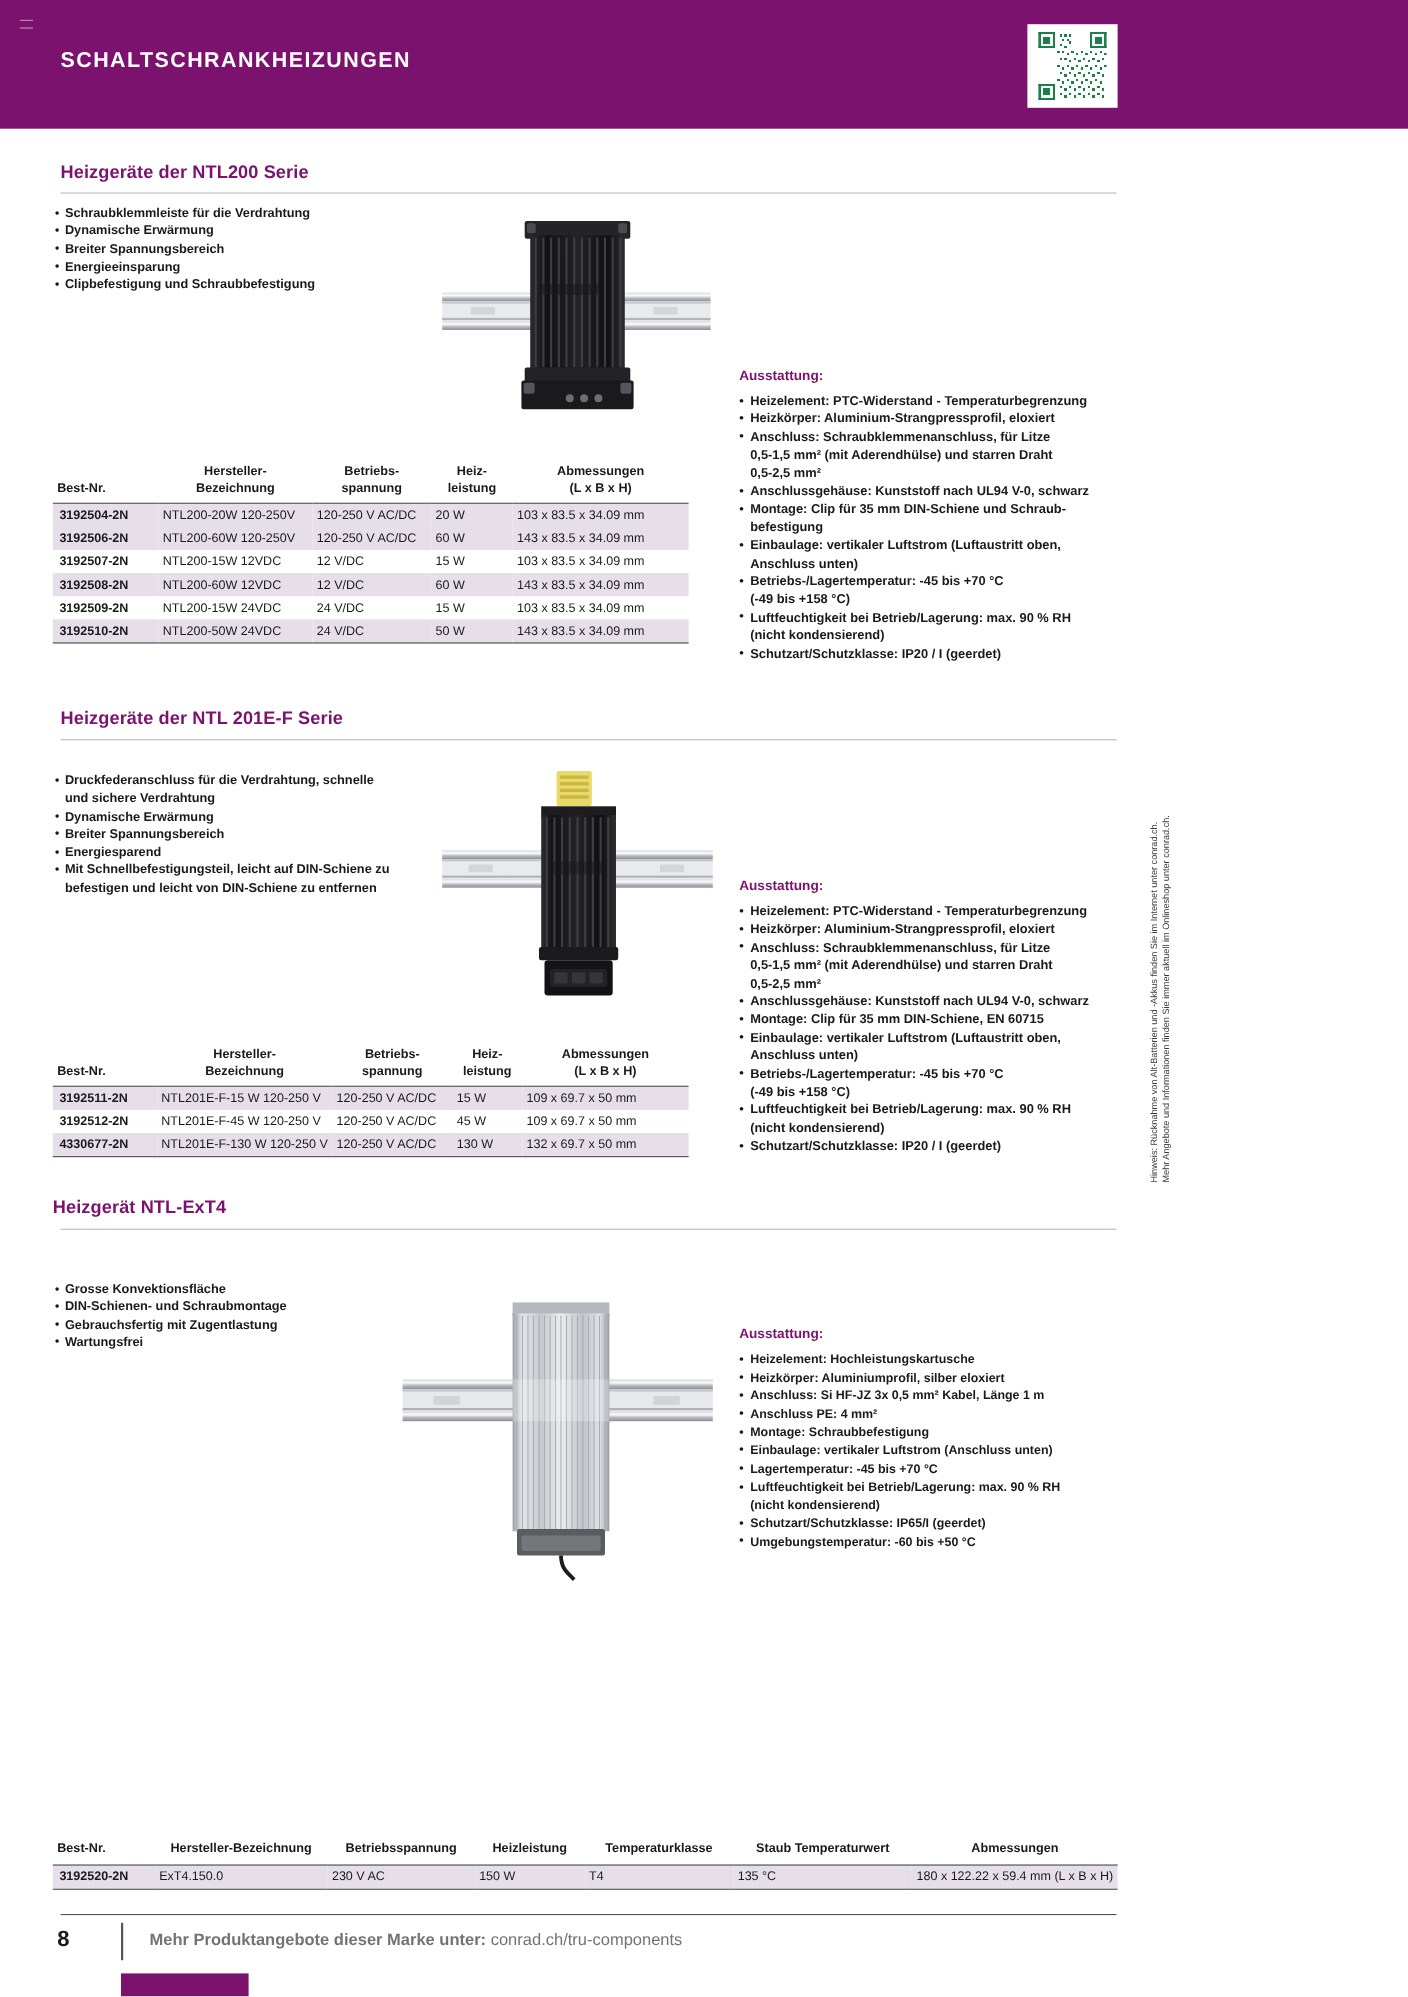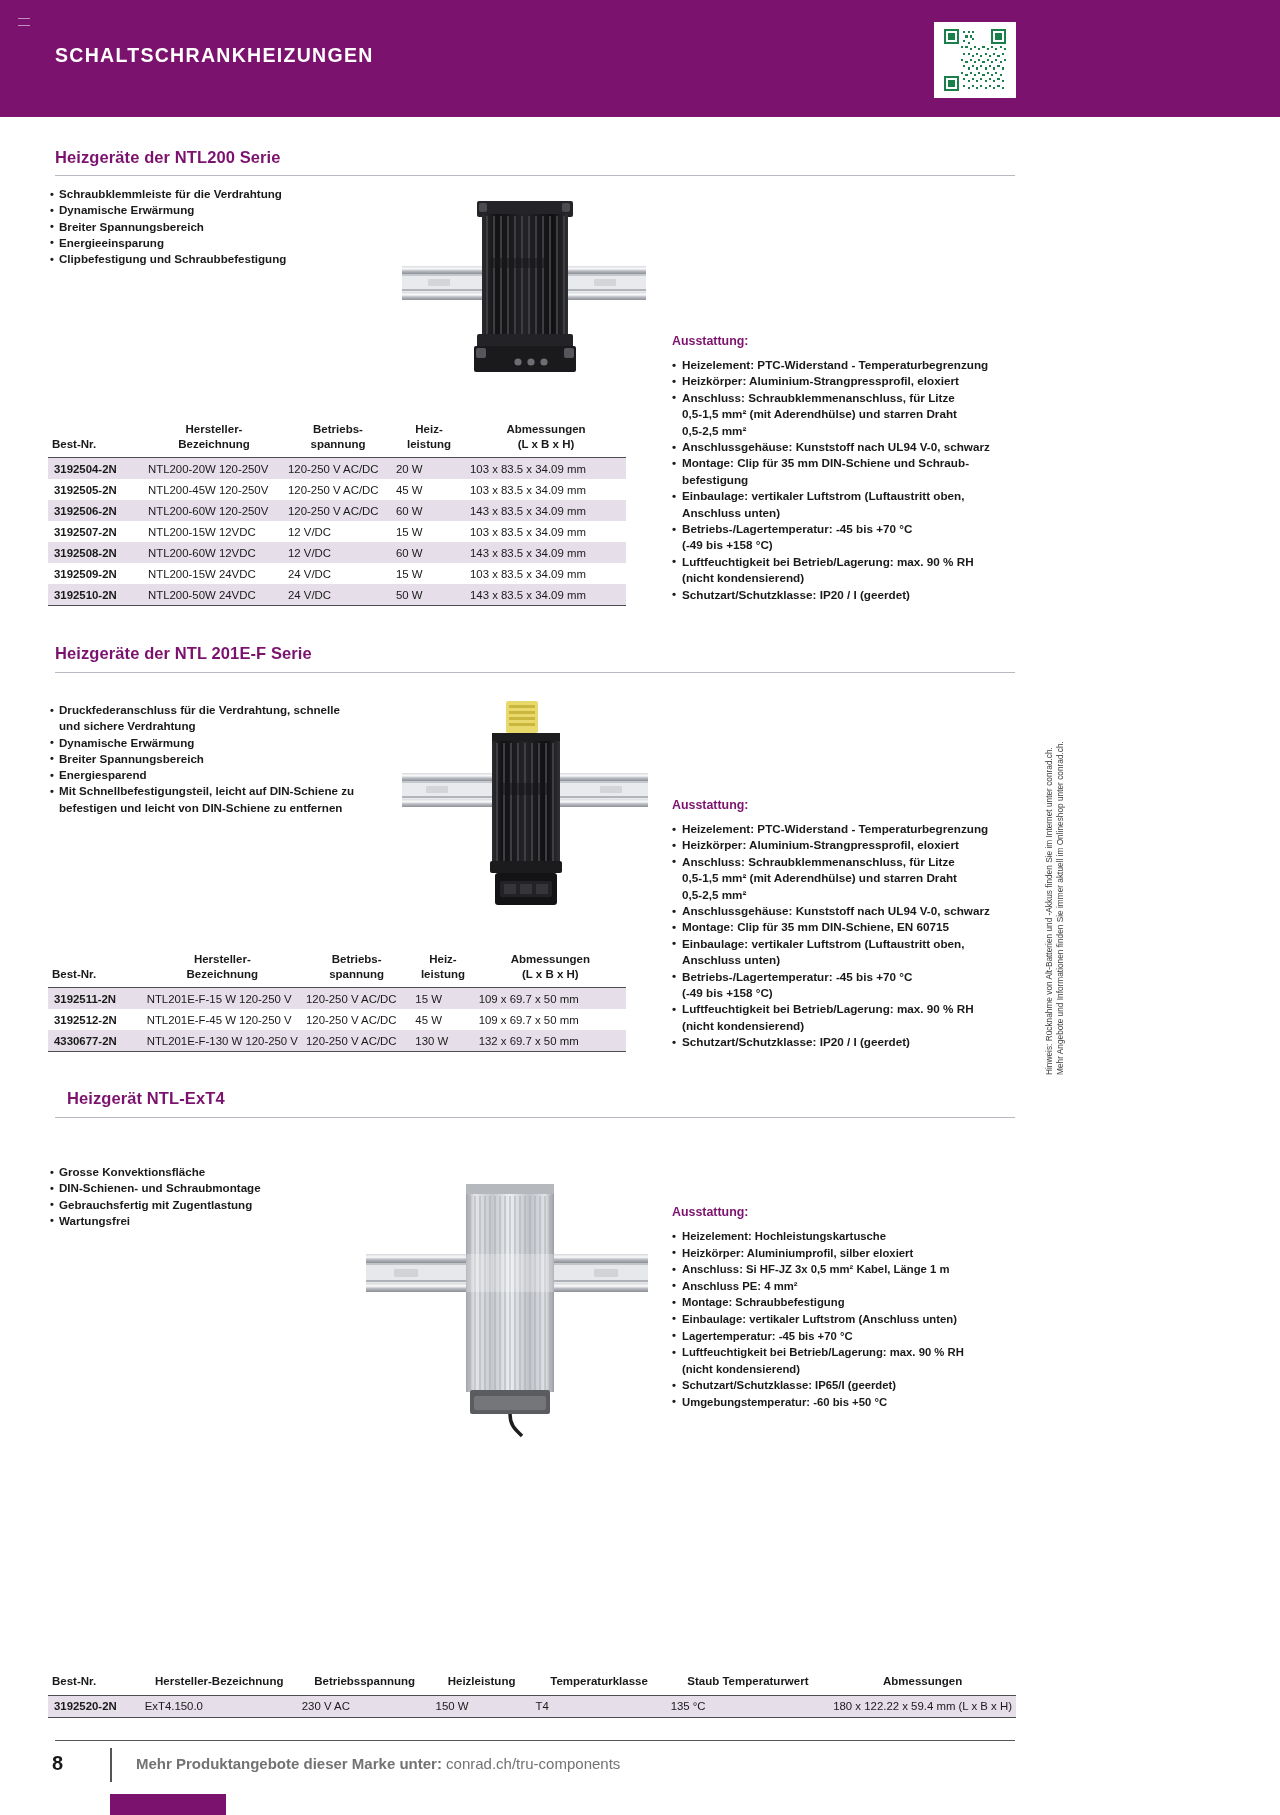--- a/index.html
+++ b/index.html
@@ -437,27 +437,20 @@
     </tr>
   </thead>
   <tbody>
     <tr class="alt">
       <td class="best col-l">3192504-2N</td>
       <td class="col-c">NTL200-20W 120-250V</td>
       <td class="col-c">120-250 V AC/DC</td>
       <td class="col-c">20 W</td>
       <td class="col-c">103 x 83.5 x 34.09 mm</td>
     </tr>
-    <tr>
-      <td class="best col-l">3192505-2N</td>
-      <td class="col-c">NTL200-45W 120-250V</td>
-      <td class="col-c">120-250 V AC/DC</td>
-      <td class="col-c">45 W</td>
-      <td class="col-c">103 x 83.5 x 34.09 mm</td>
-    </tr>
     <tr class="alt">
       <td class="best col-l">3192506-2N</td>
       <td class="col-c">NTL200-60W 120-250V</td>
       <td class="col-c">120-250 V AC/DC</td>
       <td class="col-c">60 W</td>
       <td class="col-c">143 x 83.5 x 34.09 mm</td>
     </tr>
     <tr>
       <td class="best col-l">3192507-2N</td>
       <td class="col-c">NTL200-15W 12VDC</td>
@@ -618,21 +611,21 @@
     <tr class="alt">
       <td class="best col-l">4330677-2N</td>
       <td class="col-c">NTL201E-F-130 W 120-250 V</td>
       <td class="col-c">120-250 V AC/DC</td>
       <td class="col-c">130 W</td>
       <td class="col-c">132 x 69.7 x 50 mm</td>
     </tr>
   </tbody>
 </table>
 
-<div class="section-head" style="left:67px; top:1089px;">Heizgerät NTL-ExT4</div>
+<div class="section-head" style="left:48px; top:1089px;">Heizgerät NTL-ExT4</div>
 <div class="section-rule" style="left:55px; top:1117px; width:960px;"></div>
 
 <div class="feat-list" style="left:50px; top:1128px; width:400px;margin-top:36px;">
   <div class="li">Grosse Konvektionsfläche</div>
   <div class="li">DIN-Schienen- und Schraubmontage</div>
   <div class="li">Gebrauchsfertig mit Zugentlastung</div>
   <div class="li">Wartungsfrei</div>
 </div>
 
 <svg class="prod-img" style="left:360px; top:1170px;" width="300" height="270" viewBox="0 0 300 270">

